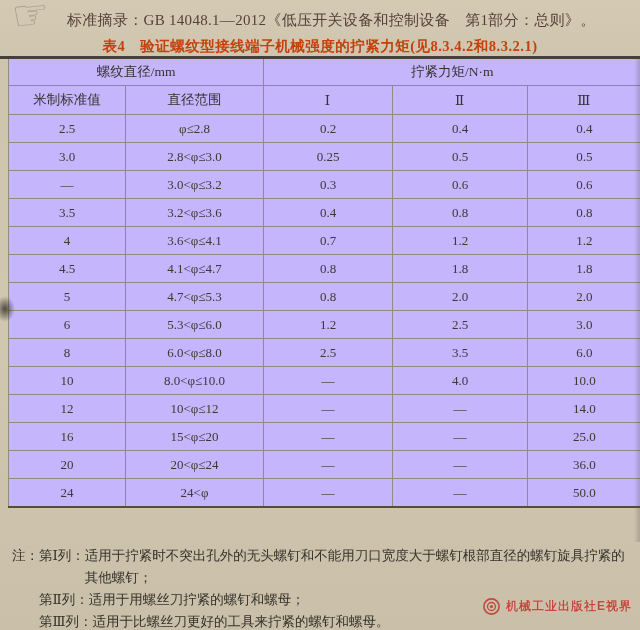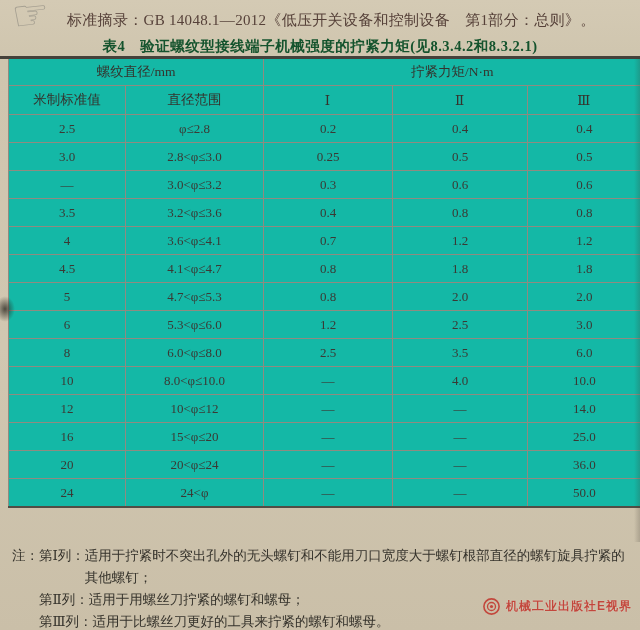--- a/index.html
+++ b/index.html
@@ -12,29 +12,29 @@
   .hand-icon{
     position:absolute;left:12px;top:-6px;font-size:42px;color:#a59f91;
     transform:rotate(-6deg);line-height:1;user-select:none;
   }
   .excerpt{
     position:absolute;left:67px;top:11px;width:556px;
     font-size:15px;color:#564139;letter-spacing:.3px;white-space:nowrap;
   }
   .table-title{
     position:absolute;left:0;right:0;top:37px;text-align:center;
-    font-weight:bold;font-size:14.5px;color:#14532d;letter-spacing:.5px;
+    font-weight:bold;font-size:14.5px;color:#c2410c;letter-spacing:.5px;
   }
   .top-rule{
     position:absolute;left:0;top:56px;width:640px;height:3px;background:#45413a;
   }
   table.torque{
     position:absolute;left:8px;top:59px;width:632px;
     border-collapse:collapse;table-layout:fixed;
-    background:#14b8a6;color:#3b3934;font-size:13px;
+    background:#c4b5fd;color:#3b3934;font-size:13px;
     border-bottom:2px solid #514d45;
   }
   table.torque th,table.torque td{
     border:1px solid #8f8b80;text-align:center;vertical-align:middle;
     padding:0;height:27px;font-weight:normal;overflow:hidden;white-space:nowrap;
   }
   table.torque th{font-size:13.5px;color:#35332d;}
   table.torque tr.group-row th{height:26px;border-top:none;}
   table.torque tr.col-row th{height:28px;}
   table.torque th:last-child,table.torque td:last-child{border-right:none;text-align:center;}

